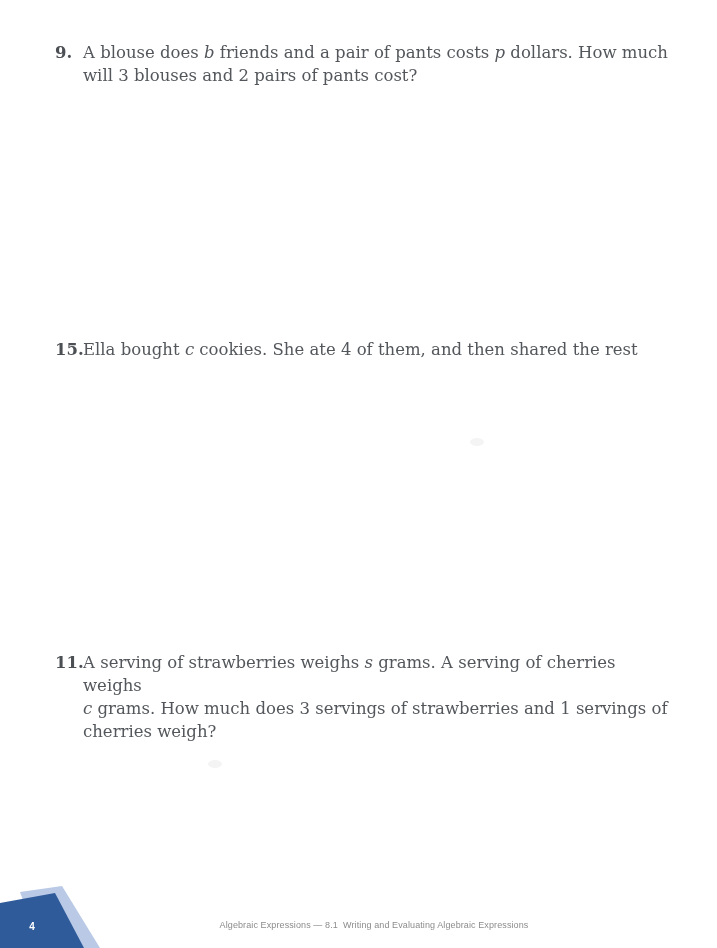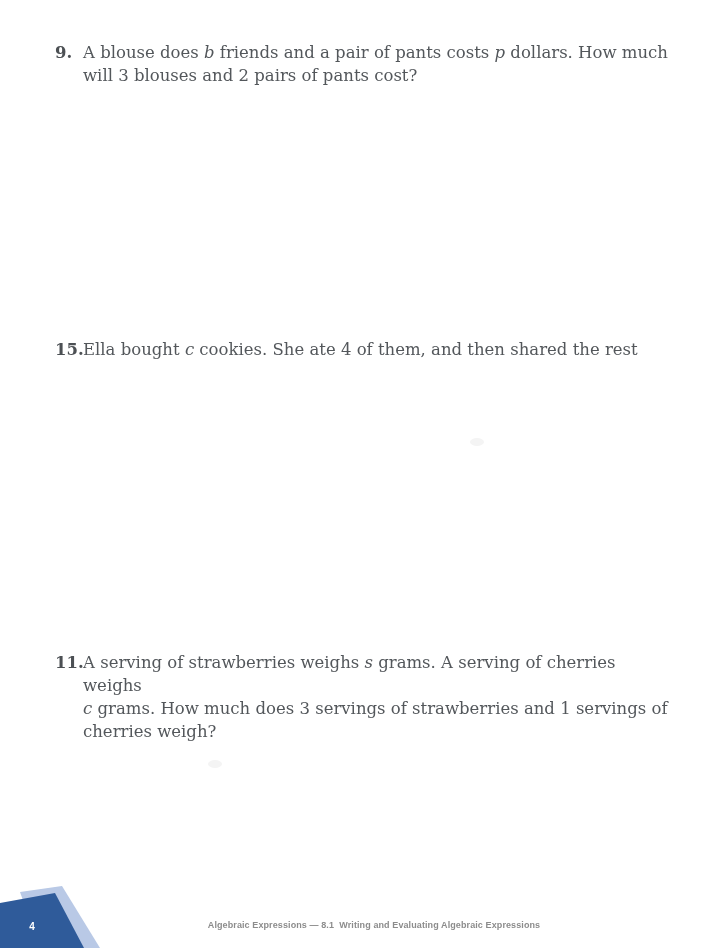--- a/index.html
+++ b/index.html
@@ -65,21 +65,20 @@
   .footer-caption {
     position: absolute;
     top: 920px;
     left: 374px;
     transform: translateX(-50%);
     font-family: "Liberation Sans", sans-serif;
     font-size: 9px;
     color: #8c8c8c;
     white-space: pre;
     letter-spacing: 0.1px;
-    font-weight: bold;
   }
   
   .smudge {
     position: absolute;
     border-radius: 50%;
     background: #f4f4f4;
   }
 </style>
 </head>
 <body>

